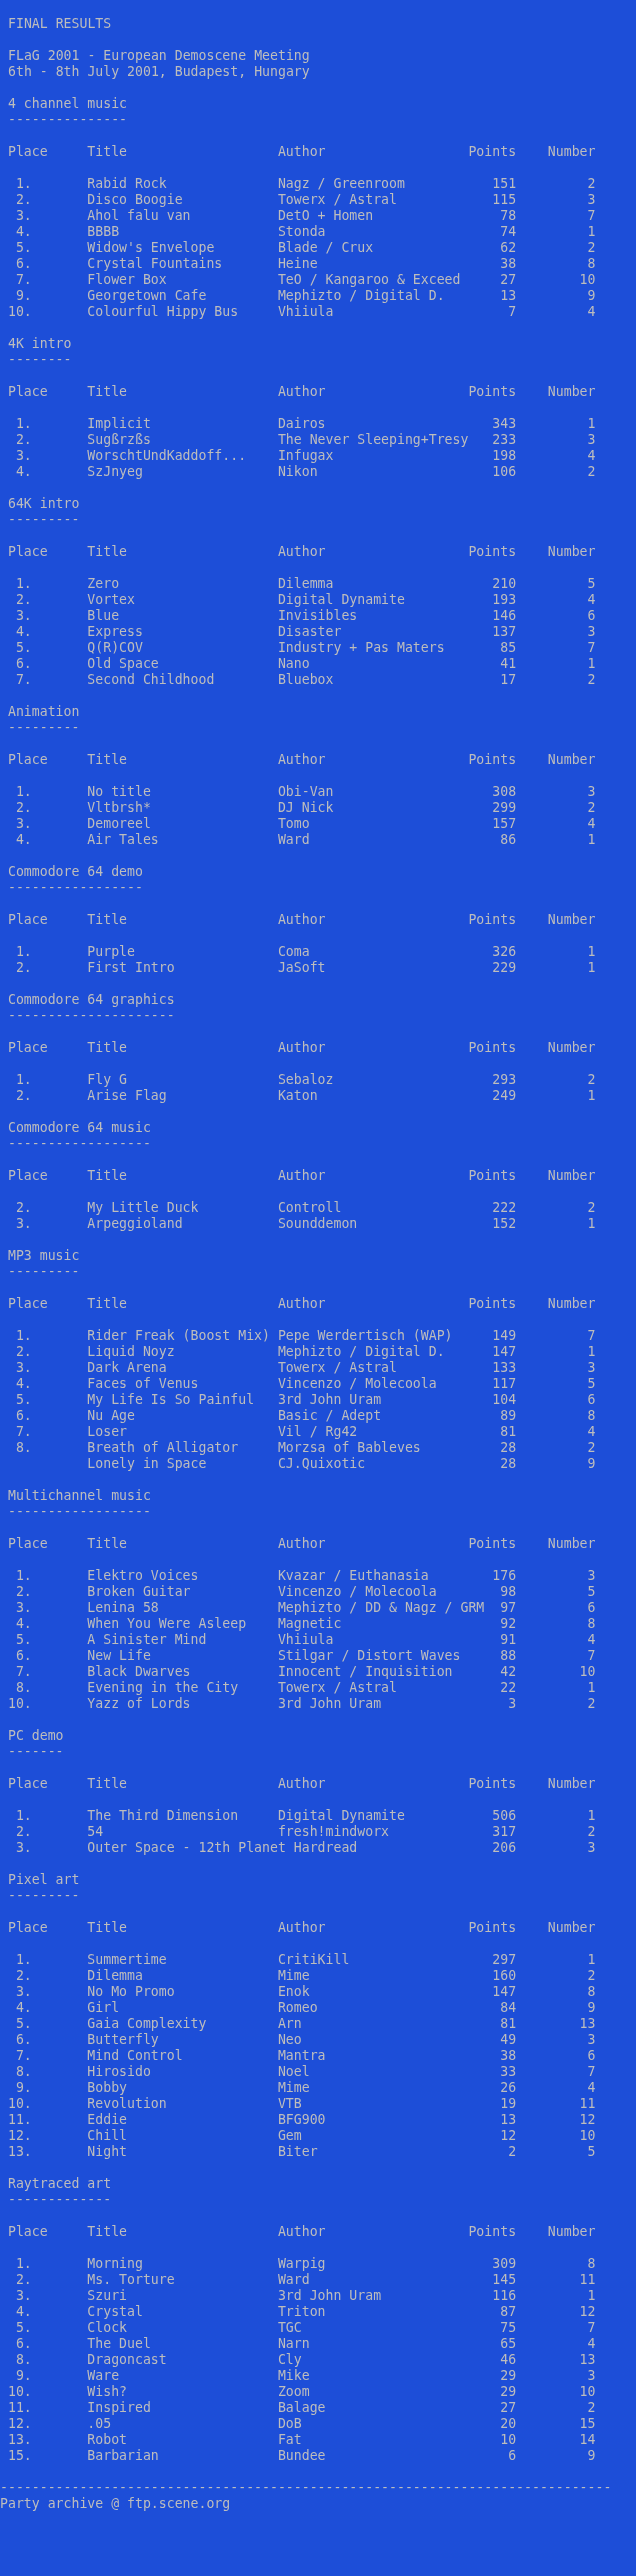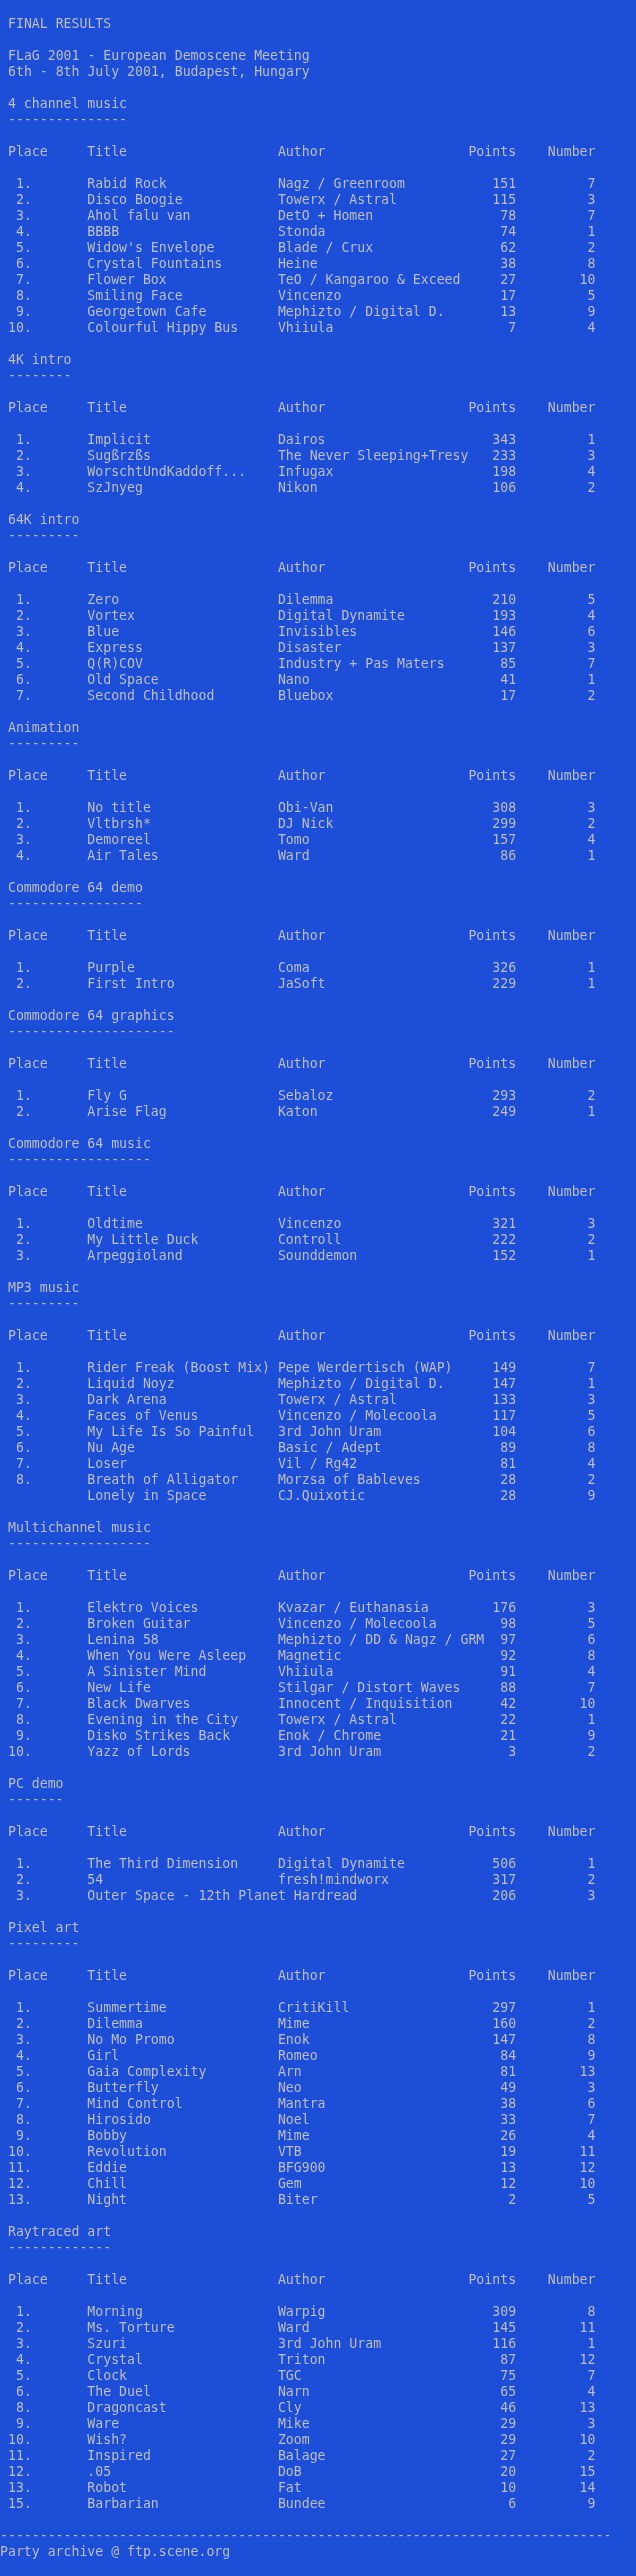--- a/index.html
+++ b/index.html
@@ -24,28 +24,27 @@
     <div class="line ind1">FINAL RESULTS</div>
     <div class="line"></div>
     <div class="line ind1">FLaG 2001 - European Demoscene Meeting</div>
     <div class="line ind1">6th - 8th July 2001, Budapest, Hungary</div>
     <div class="line"></div>
     <div class="line"> 4 channel music</div>
     <div class="line"> ---------------</div>
     <div class="line"></div>
     <div class="line"> Place     Title                   Author                  Points    Number</div>
     <div class="line"></div>
-    <div class="line">  1.       Rabid Rock              Nagz / Greenroom           151         7</div>
+    <div class="line">  1.       Rabid Rock              Nagz / Greenroom           151         2</div>
     <div class="line">  2.       Disco Boogie            Towerx / Astral            115         3</div>
     <div class="line">  3.       Ahol falu van           DetO + Homen                78         7</div>
     <div class="line">  4.       BBBB                    Stonda                      74         1</div>
     <div class="line">  5.       Widow's Envelope        Blade / Crux                62         2</div>
     <div class="line">  6.       Crystal Fountains       Heine                       38         8</div>
     <div class="line">  7.       Flower Box              TeO / Kangaroo &amp; Exceed     27        10</div>
-    <div class="line">  8.       Smiling Face            Vincenzo                    17         5</div>
     <div class="line">  9.       Georgetown Cafe         Mephizto / Digital D.       13         9</div>
     <div class="line"> 10.       Colourful Hippy Bus     Vhiiula                      7         4</div>
     <div class="line"></div>
     <div class="line"> 4K intro</div>
     <div class="line"> --------</div>
     <div class="line"></div>
     <div class="line"> Place     Title                   Author                  Points    Number</div>
     <div class="line"></div>
     <div class="line">  1.       Implicit                Dairos                     343         1</div>
     <div class="line">  2.       Sugßrzßs                The Never Sleeping+Tresy   233         3</div>
@@ -89,21 +88,20 @@
     <div class="line"> Place     Title                   Author                  Points    Number</div>
     <div class="line"></div>
     <div class="line">  1.       Fly G                   Sebaloz                    293         2</div>
     <div class="line">  2.       Arise Flag              Katon                      249         1</div>
     <div class="line"></div>
     <div class="line"> Commodore 64 music</div>
     <div class="line"> ------------------</div>
     <div class="line"></div>
     <div class="line"> Place     Title                   Author                  Points    Number</div>
     <div class="line"></div>
-    <div class="line">  1.       Oldtime                 Vincenzo                   321         3</div>
     <div class="line">  2.       My Little Duck          Controll                   222         2</div>
     <div class="line">  3.       Arpeggioland            Sounddemon                 152         1</div>
     <div class="line"></div>
     <div class="line"> MP3 music</div>
     <div class="line"> ---------</div>
     <div class="line"></div>
     <div class="line"> Place     Title                   Author                  Points    Number</div>
     <div class="line"></div>
     <div class="line">  1.       Rider Freak (Boost Mix) Pepe Werdertisch (WAP)     149         7</div>
     <div class="line">  2.       Liquid Noyz             Mephizto / Digital D.      147         1</div>
@@ -121,21 +119,20 @@
     <div class="line"> Place     Title                   Author                  Points    Number</div>
     <div class="line"></div>
     <div class="line">  1.       Elektro Voices          Kvazar / Euthanasia        176         3</div>
     <div class="line">  2.       Broken Guitar           Vincenzo / Molecoola        98         5</div>
     <div class="line">  3.       Lenina 58               Mephizto / DD &amp; Nagz / GRM  97         6</div>
     <div class="line">  4.       When You Were Asleep    Magnetic                    92         8</div>
     <div class="line">  5.       A Sinister Mind         Vhiiula                     91         4</div>
     <div class="line">  6.       New Life                Stilgar / Distort Waves     88         7</div>
     <div class="line">  7.       Black Dwarves           Innocent / Inquisition      42        10</div>
     <div class="line">  8.       Evening in the City     Towerx / Astral             22         1</div>
-    <div class="line">  9.       Disko Strikes Back      Enok / Chrome               21         9</div>
     <div class="line"> 10.       Yazz of Lords           3rd John Uram                3         2</div>
     <div class="line"></div>
     <div class="line"> PC demo</div>
     <div class="line"> -------</div>
     <div class="line"></div>
     <div class="line"> Place     Title                   Author                  Points    Number</div>
     <div class="line"></div>
     <div class="line">  1.       The Third Dimension     Digital Dynamite           506         1</div>
     <div class="line">  2.       54                      fresh!mindworx             317         2</div>
     <div class="line">  3.       Outer Space - 12th Planet Hardread                 206         3</div>

